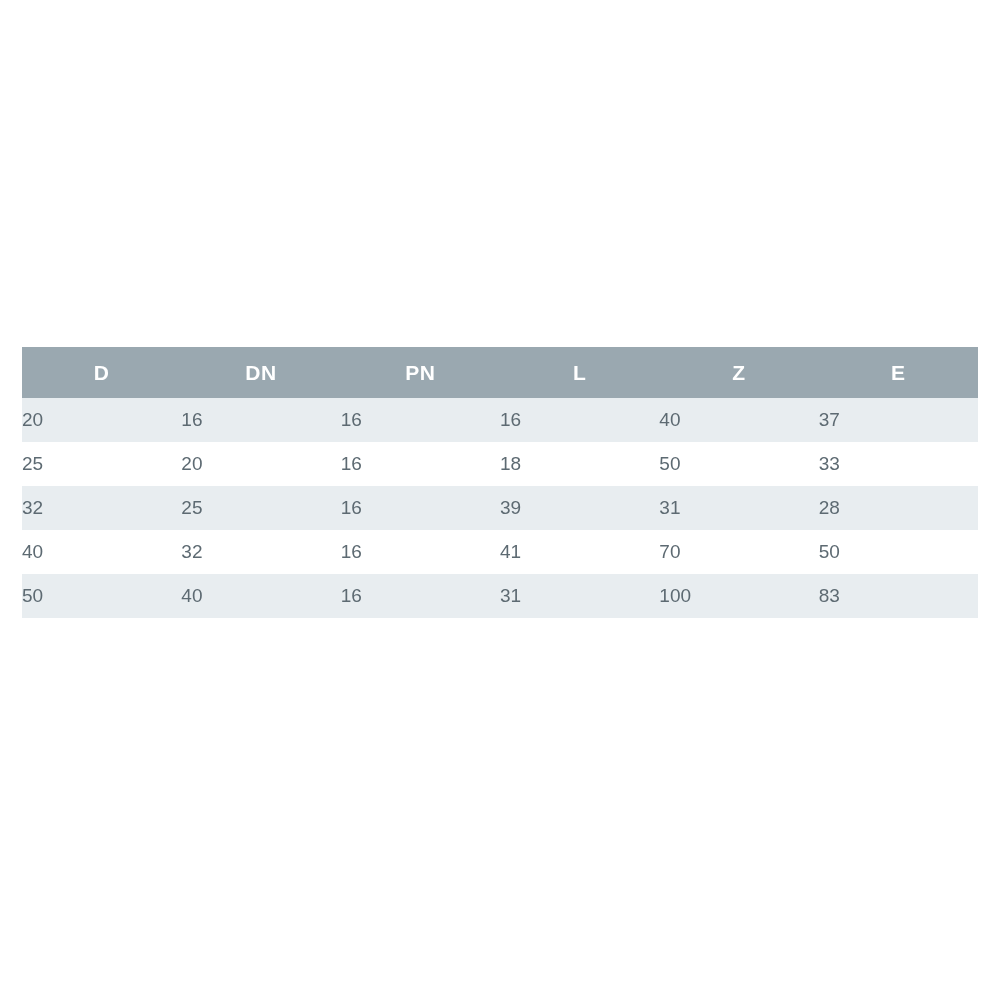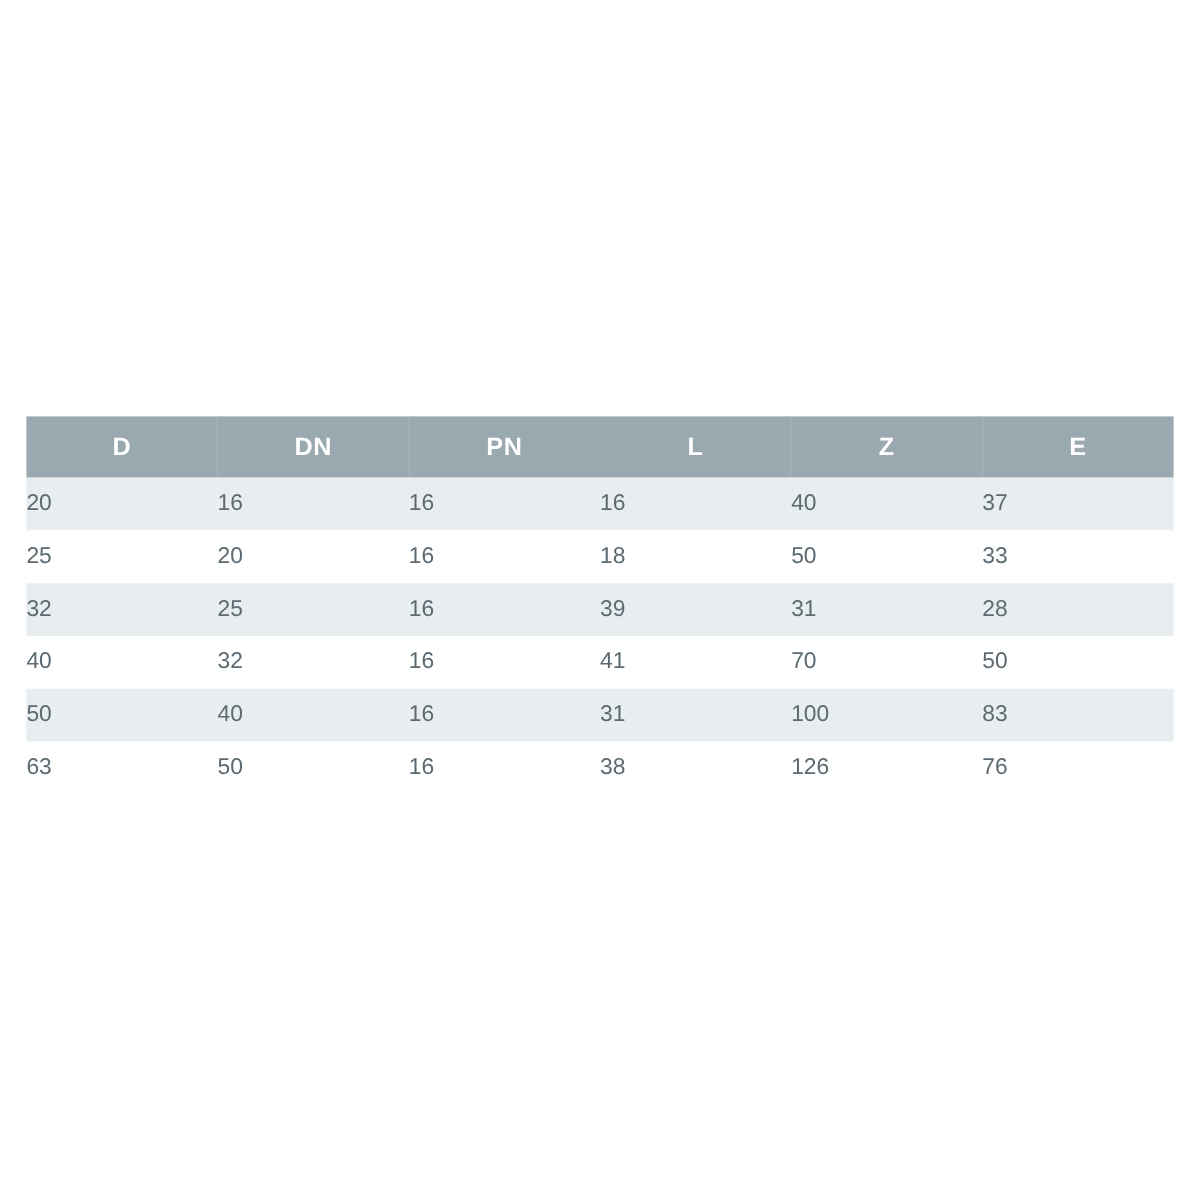--- a/index.html
+++ b/index.html
@@ -103,24 +103,16 @@
           <td>50</td>
         </tr>
         <tr class="odd-row">
           <td>50</td>
           <td>40</td>
           <td>16</td>
           <td>31</td>
           <td>100</td>
           <td>83</td>
         </tr>
-        <tr class="even-row">
-          <td>63</td>
-          <td>50</td>
-          <td>16</td>
-          <td>38</td>
-          <td>126</td>
-          <td>76</td>
-        </tr>
       </tbody>
     </table>
   </div>
 </div>
 
 </body></html>

